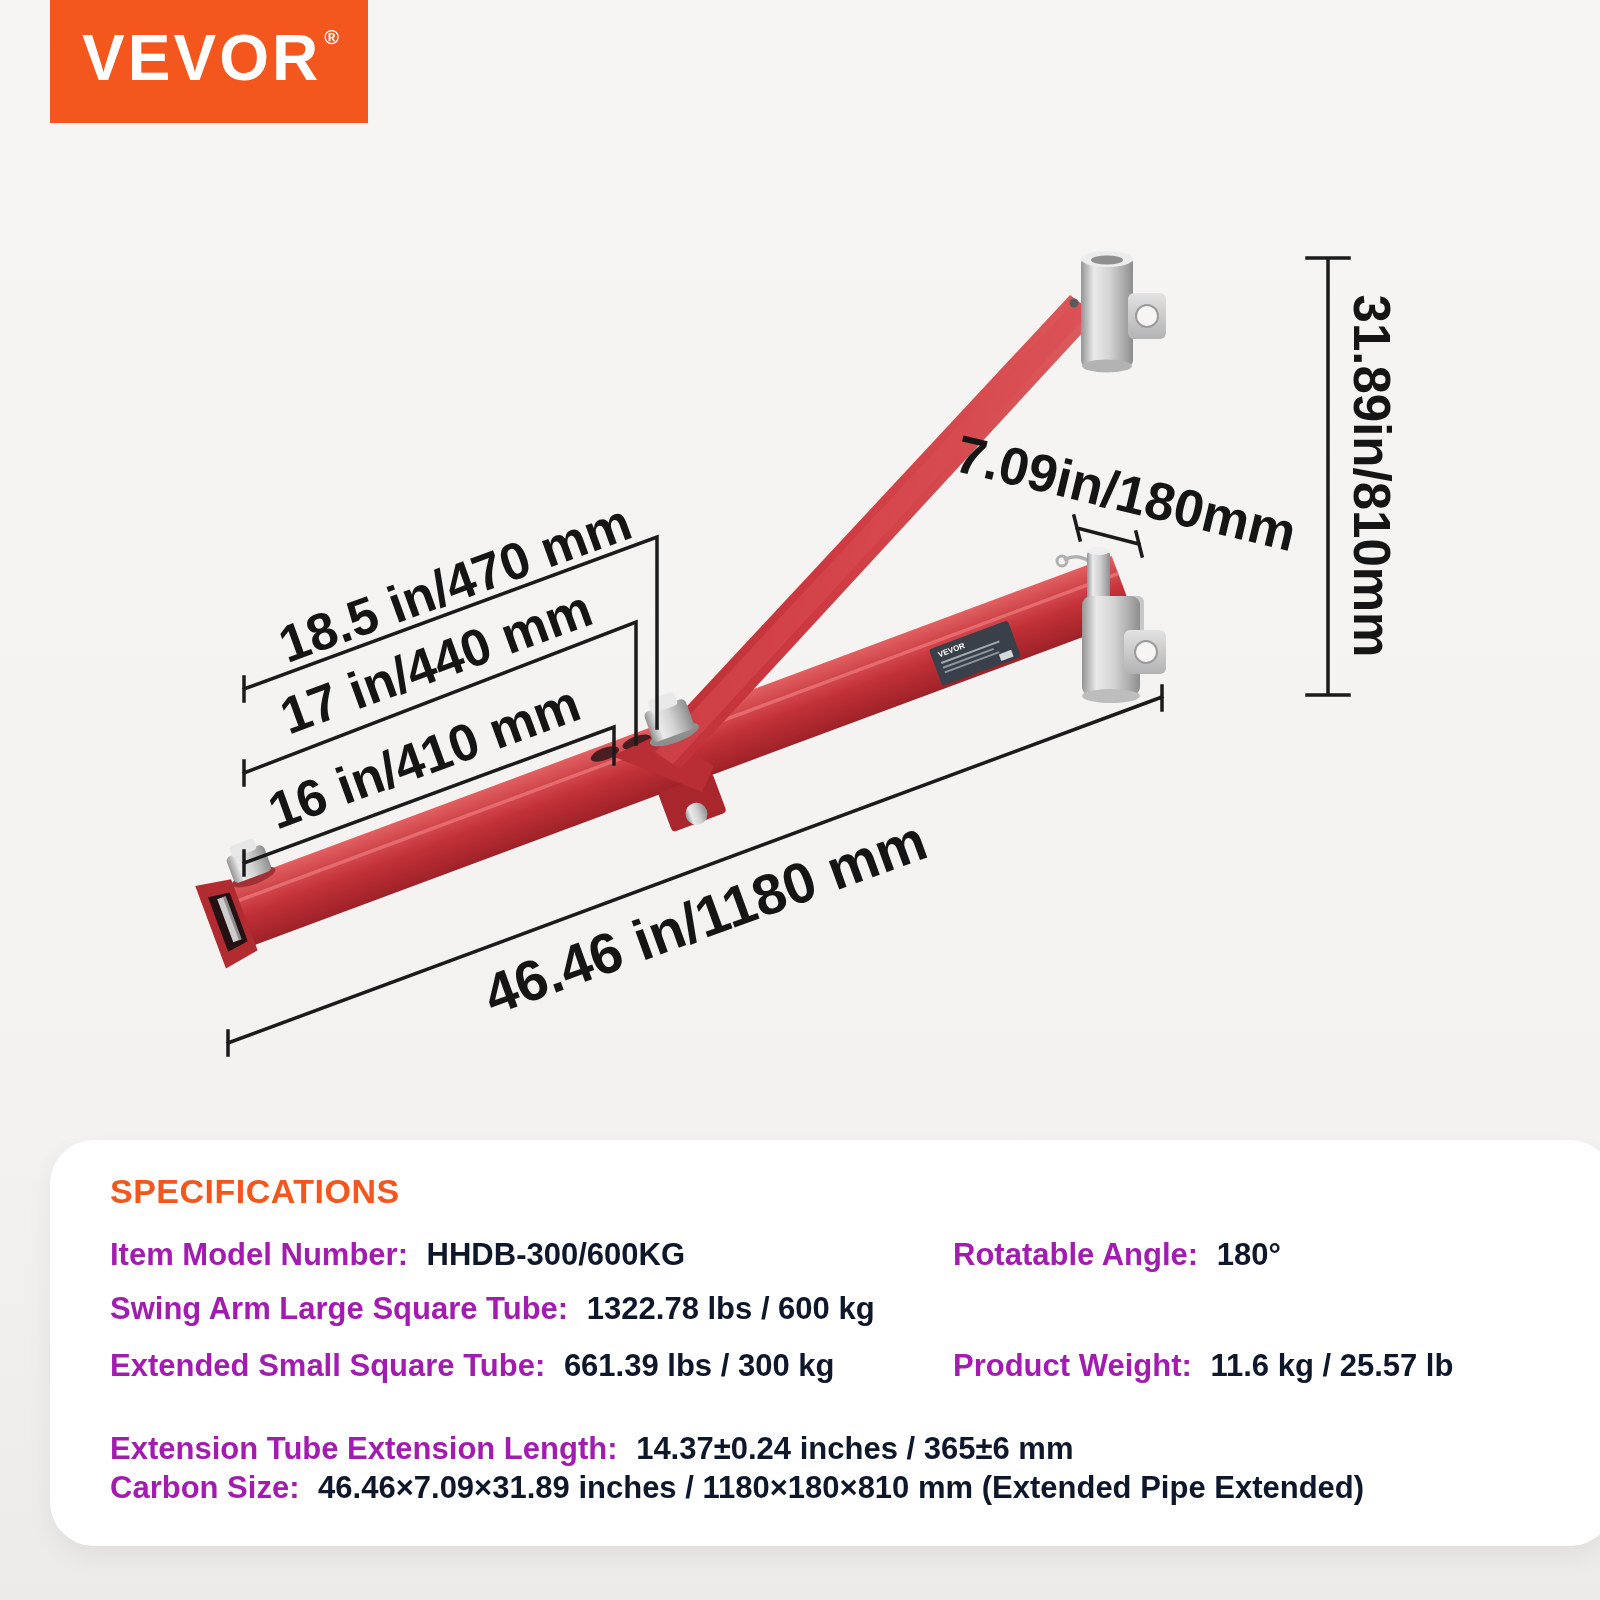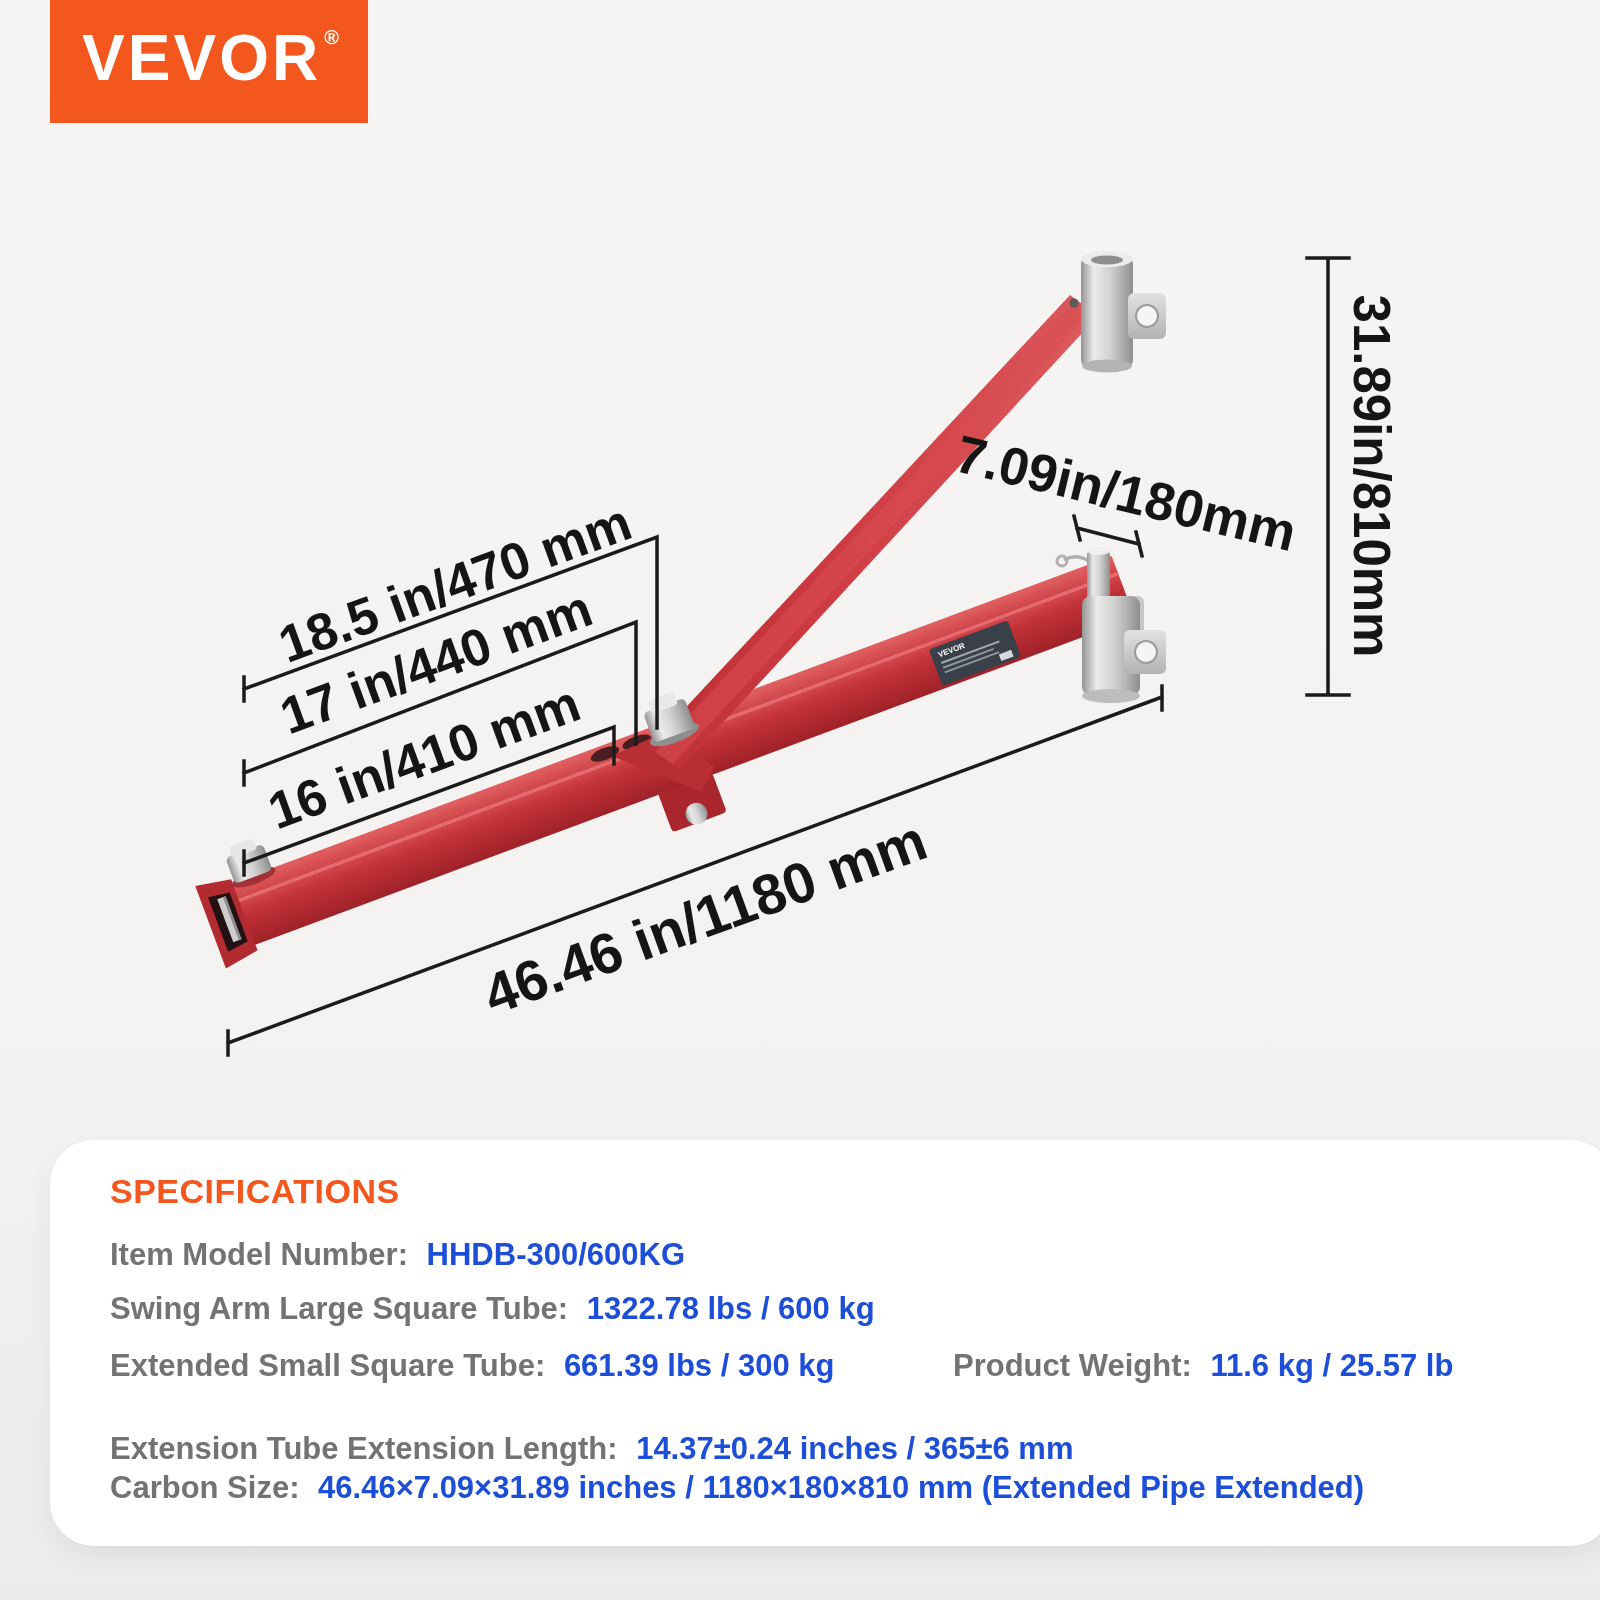--- a/index.html
+++ b/index.html
@@ -41,22 +41,22 @@
   .spec-card{
     position:absolute;left:50px;top:1140px;width:1564px;height:406px;
     background:#ffffff;border-radius:44px;
     box-shadow:0 10px 26px rgba(0,0,0,0.06);
   }
   .spec-title{
     position:absolute;left:60px;top:32px;
     color:#f4571d;font-weight:bold;font-size:34px;letter-spacing:0.5px;
   }
   .spec-row{position:absolute;font-size:31px;line-height:36px;white-space:nowrap;}
-  .spec-row .lbl{color:#737373;font-weight:bold;margin-right:10px;}
-  .spec-row .val{color:#1d4ed8;font-weight:bold;}
+  .spec-row .lbl{color:#a21caf;font-weight:bold;margin-right:10px;}
+  .spec-row .val{color:#0f172a;font-weight:bold;}
   .r1{left:60px;top:97px;}
   .r2{left:60px;top:151px;}
   .r3{left:60px;top:208px;text-align:center;}
   .r4{left:60px;top:270px;margin-top:21px;}
   .r5{left:60px;top:330px;}
   .rr1{left:903px;top:97px;}
   .rr2{left:903px;top:151px;}
   .rr3{left:903px;top:208px;text-align:center;}
 </style>
 </head>
@@ -196,20 +196,24 @@
     </div>
     <div class="spec-row r2">
       <span class="lbl">Swing Arm Large Square Tube:</span>
       <span class="val">1322.78 lbs / 600 kg</span>
     </div>
     <div class="spec-row r3">
       <span class="lbl">Extended Small Square Tube:</span>
       <span class="val">661.39 lbs / 300 kg</span>
     </div>
 
+    <div class="spec-row rr1">
+      <span class="lbl">Rotatable Angle:</span>
+      <span class="val">180°</span>
+    </div>
     <div class="spec-row rr3">
       <span class="lbl">Product Weight:</span>
       <span class="val">11.6 kg / 25.57 lb</span>
     </div>
 
     <div class="spec-row r4">
       <span class="lbl">Extension Tube Extension Length:</span>
       <span class="val">14.37±0.24 inches / 365±6 mm</span>
     </div>
     <div class="spec-row r5">

